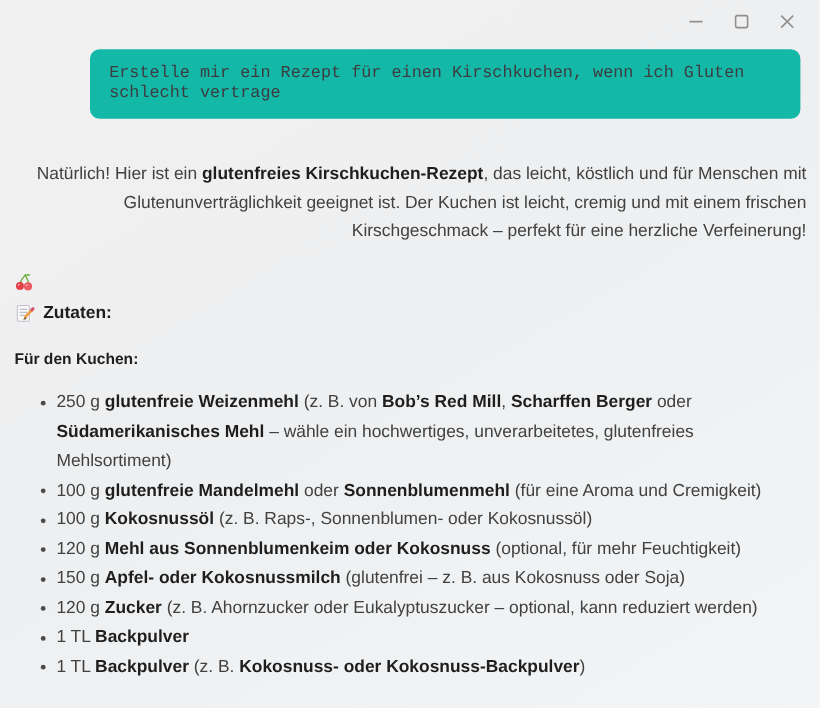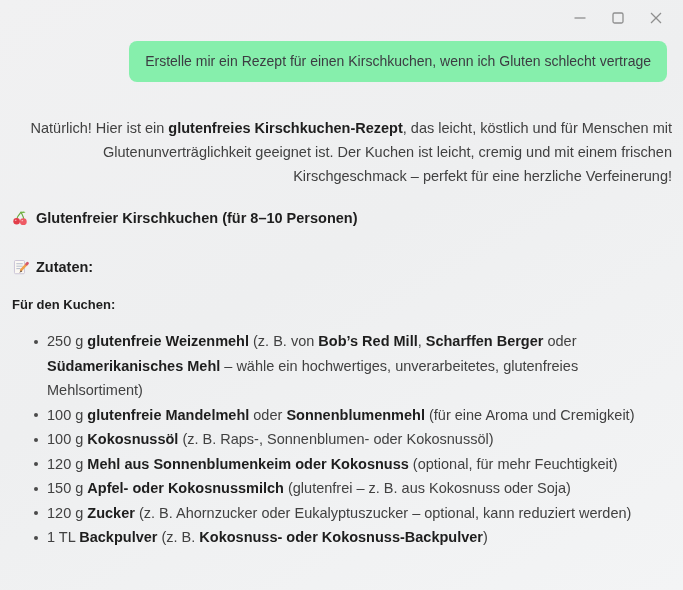--- a/index.html
+++ b/index.html
@@ -40,27 +40,28 @@
   .winbtn svg { display: block; }
 
   
   .user-row {
     display: flex;
     justify-content: flex-end;
     padding-right: 16px;
     margin-top: 13px;
   }
   .bubble {
-    background: #86efac;
+    background: #14b8a6;
     border-radius: 8px;
     padding: 12px 16px;
     font-size: 14px;
     line-height: 17px;
     color: #3c3c42;
     max-width: 560px;
+    font-family: Liberation Mono, monospace;
   }
 
   
   .assistant {
     margin: 34px 8px 0 12px;
     font-size: 14.5px;
   }
   .intro {
     margin: 0;
     max-width: 660px;
@@ -72,21 +73,21 @@
   .heading {
     display: flex;
     align-items: center;
     gap: 7px;
     margin: 22px 0 0 0;
     font-size: 14.5px;
     font-weight: 700;
     line-height: 17px;
     color: #1e1e1e;
   }
-  .heading.mt26 { margin-top: 32px; }
+  .heading.mt26 { margin-top: 9px; }
   .subheading {
     margin: 20px 0 0 0;
     font-size: 13px;
     font-weight: 700;
     line-height: 17px;
     color: #1e1e1e;
   }
   .hicon {
     width: 17px;
     height: 17px;
@@ -159,21 +160,20 @@
         <svg width="17" height="17" viewBox="0 0 18 18">
           <path d="M9.6 2.3 C7.9 4.4 5.7 6.4 5.1 9.4" fill="none" stroke="#6aa93c" stroke-width="1.2" stroke-linecap="round"></path>
           <path d="M9.6 2.3 C10.7 4.9 12.1 6.6 12.5 9.8" fill="none" stroke="#6aa93c" stroke-width="1.2" stroke-linecap="round"></path>
           <path d="M9.6 2.3 C11.1 1.1 13.1 1.3 14.3 2.4 C12.9 3.6 10.9 3.5 9.6 2.3 Z" fill="#74b844"></path>
           <circle cx="4.9" cy="11.9" r="3.5" fill="#e23d49"></circle>
           <circle cx="12.0" cy="12.4" r="3.6" fill="#ee5a64"></circle>
           <ellipse cx="3.9" cy="10.9" rx="1.0" ry="0.7" fill="#ffffff" opacity="0.55" transform="rotate(-25 3.9 10.9)"></ellipse>
           <ellipse cx="10.9" cy="11.3" rx="1.0" ry="0.7" fill="#ffffff" opacity="0.55" transform="rotate(-25 10.9 11.3)"></ellipse>
         </svg>
       </span>
-      <span>Glutenfreier Kirschkuchen (für 8–10 Personen)</span>
     </h3>
 
     <h3 class="heading mt26">
       <span class="hicon">
         <svg width="17" height="17" viewBox="0 0 18 18">
           <rect x="2.6" y="1.6" width="10.6" height="14" rx="1.2" fill="#fbf8f3" stroke="#c4bdd2" stroke-width="0.9"></rect>
           <path d="M5 5 h6 M5 7.6 h6 M5 10.2 h3.6" stroke="#a9b2c6" stroke-width="0.9" stroke-linecap="round" fill="none"></path>
           <line x1="15.6" y1="5.4" x2="9.6" y2="11.8" stroke="#f0a04b" stroke-width="2.6" stroke-linecap="round"></line>
           <line x1="16.4" y1="4.5" x2="15.5" y2="5.5" stroke="#d5576b" stroke-width="2.8" stroke-linecap="round"></line>
           <path d="M9.6 11.8 L7.6 14.6 L10.9 13.3 Z" fill="#6b5647"></path>
@@ -184,17 +184,18 @@
 
     <h4 class="subheading">Für den Kuchen:</h4>
 
     <ul class="ingredient-list">
         <li><span>250 g </span><strong>glutenfreie Weizenmehl</strong><span> (z. B. von </span><strong>Bob’s Red Mill</strong><span>, </span><strong>Scharffen Berger</strong><span> oder </span><strong>Südamerikanisches Mehl</strong><span> – wähle ein hochwertiges, unverarbeitetes, glutenfreies Mehlsortiment)</span></li>
         <li><span>100 g </span><strong>glutenfreie Mandelmehl</strong><span> oder </span><strong>Sonnenblumenmehl</strong><span> (für eine Aroma und Cremigkeit)</span></li>
         <li><span>100 g </span><strong>Kokosnussöl</strong><span> (z. B. Raps-, Sonnenblumen- oder Kokosnussöl)</span></li>
         <li><span>120 g </span><strong>Mehl aus Sonnenblumenkeim oder Kokosnuss</strong><span> (optional, für mehr Feuchtigkeit)</span></li>
         <li><span>150 g </span><strong>Apfel- oder Kokosnussmilch</strong><span> (glutenfrei – z. B. aus Kokosnuss oder Soja)</span></li>
         <li><span>120 g </span><strong>Zucker</strong><span> (z. B. Ahornzucker oder Eukalyptuszucker – optional, kann reduziert werden)</span></li>
+        <li><span>1 TL </span><strong>Backpulver</strong></li>
         <li><span>1 TL </span><strong>Backpulver</strong><span> (z. B. </span><strong>Kokosnuss- oder Kokosnuss-Backpulver</strong><span>)</span></li>
       </ul>
 
   </div>
 </div>
 
 </body></html>

